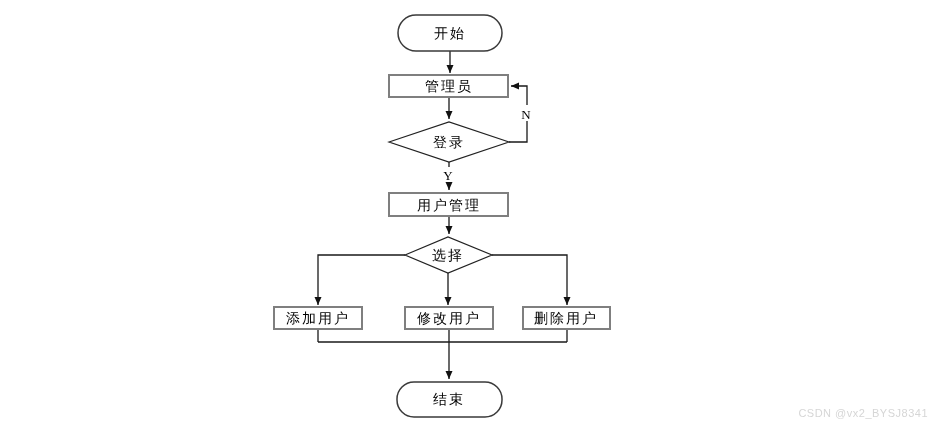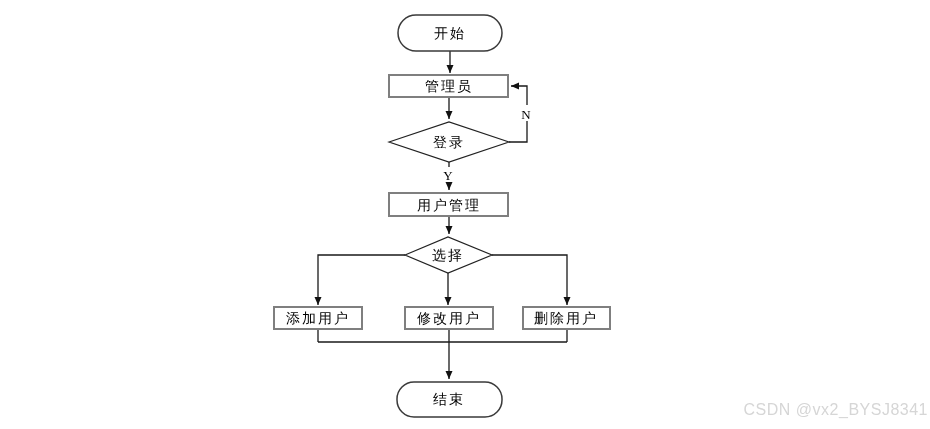--- a/index.html
+++ b/index.html
@@ -27,21 +27,21 @@
     font-family: "Liberation Serif", serif;
     font-size: 13px;
     fill: #000000;
     text-anchor: middle;
   }
   .label-bg { fill: #ffffff; }
   .watermark {
     position: absolute;
     right: 2px;
     bottom: 10px;
-    font-size: 16px;
+    font-size: 11px;
     color: #d6d6d6;
     letter-spacing: 0.5px;
     user-select: none;
   }
 </style>
 </head>
 <body>
 
 <div class="stage">
   <svg class="flow-svg" width="930" height="429" viewBox="0 0 930 429">

